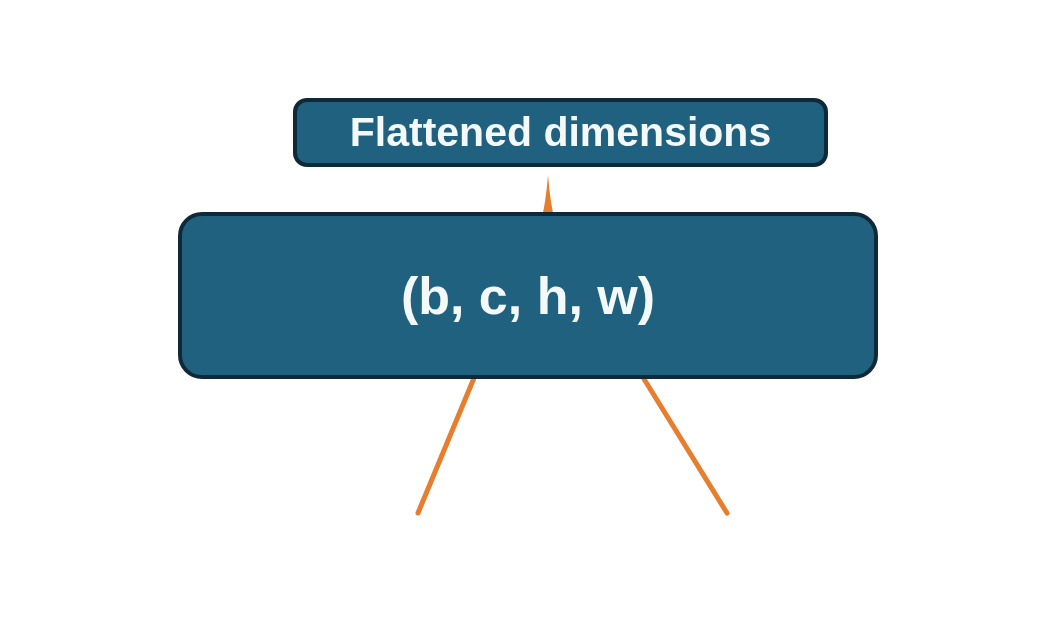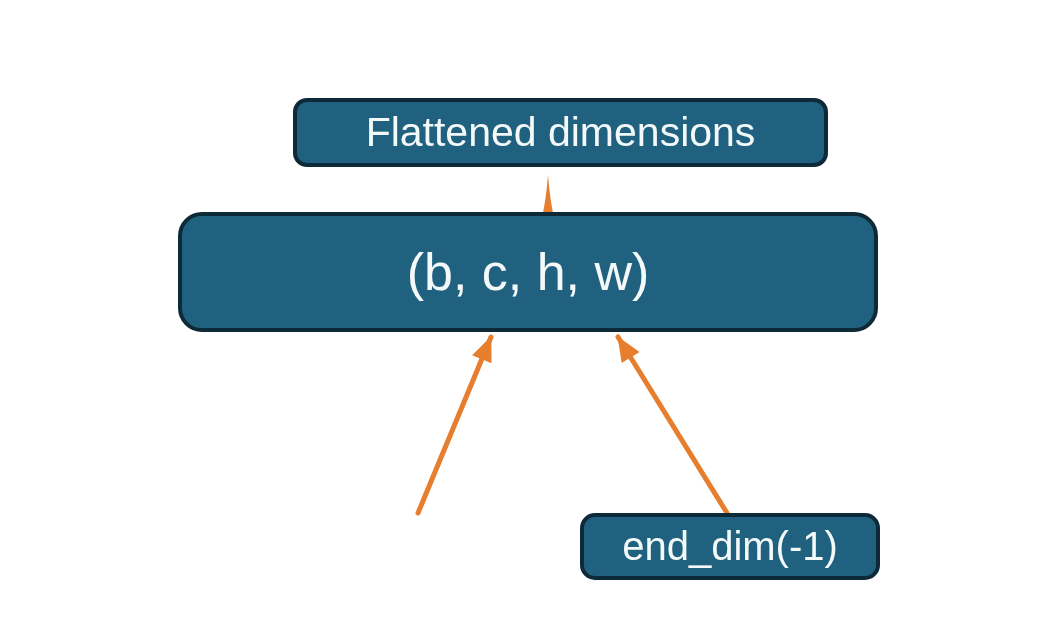--- a/index.html
+++ b/index.html
@@ -24,30 +24,31 @@
   .node {
     position: absolute;
     background: var(--node-fill);
     border: 4px solid var(--node-border);
     color: var(--node-text);
     display: flex;
     align-items: center;
     justify-content: center;
     text-align: right;
     white-space: nowrap;
+    font-weight: bold;
   }
   .node-flattened {
     left: 293px; top: 98px;
     width: 535px; height: 69px;
     border-radius: 14px;
     font-size: 41px;
   }
   .node-tensor {
     left: 178px; top: 212px;
-    width: 700px; height: 120px;
+    width: 700px; height: 167px;
     border-radius: 24px;
     font-size: 52px;
   }
   .node-start-dim {
     left: 265px; top: 513px;
     width: 300px; height: 66px;
     border-radius: 15px;
     font-size: 40px;
   }
   .node-end-dim {
@@ -100,17 +101,14 @@
 
   <div class="node node-flattened">
     <span>Flattened dimensions</span>
   </div>
 
   <div class="node node-tensor">
     <span>(b, c, h, w)</span>
   </div>
 
 
-  <div class="node node-end-dim">
-    <span>end_dim(-1)</span>
-  </div>
 
 </div>
 
 </body></html>

